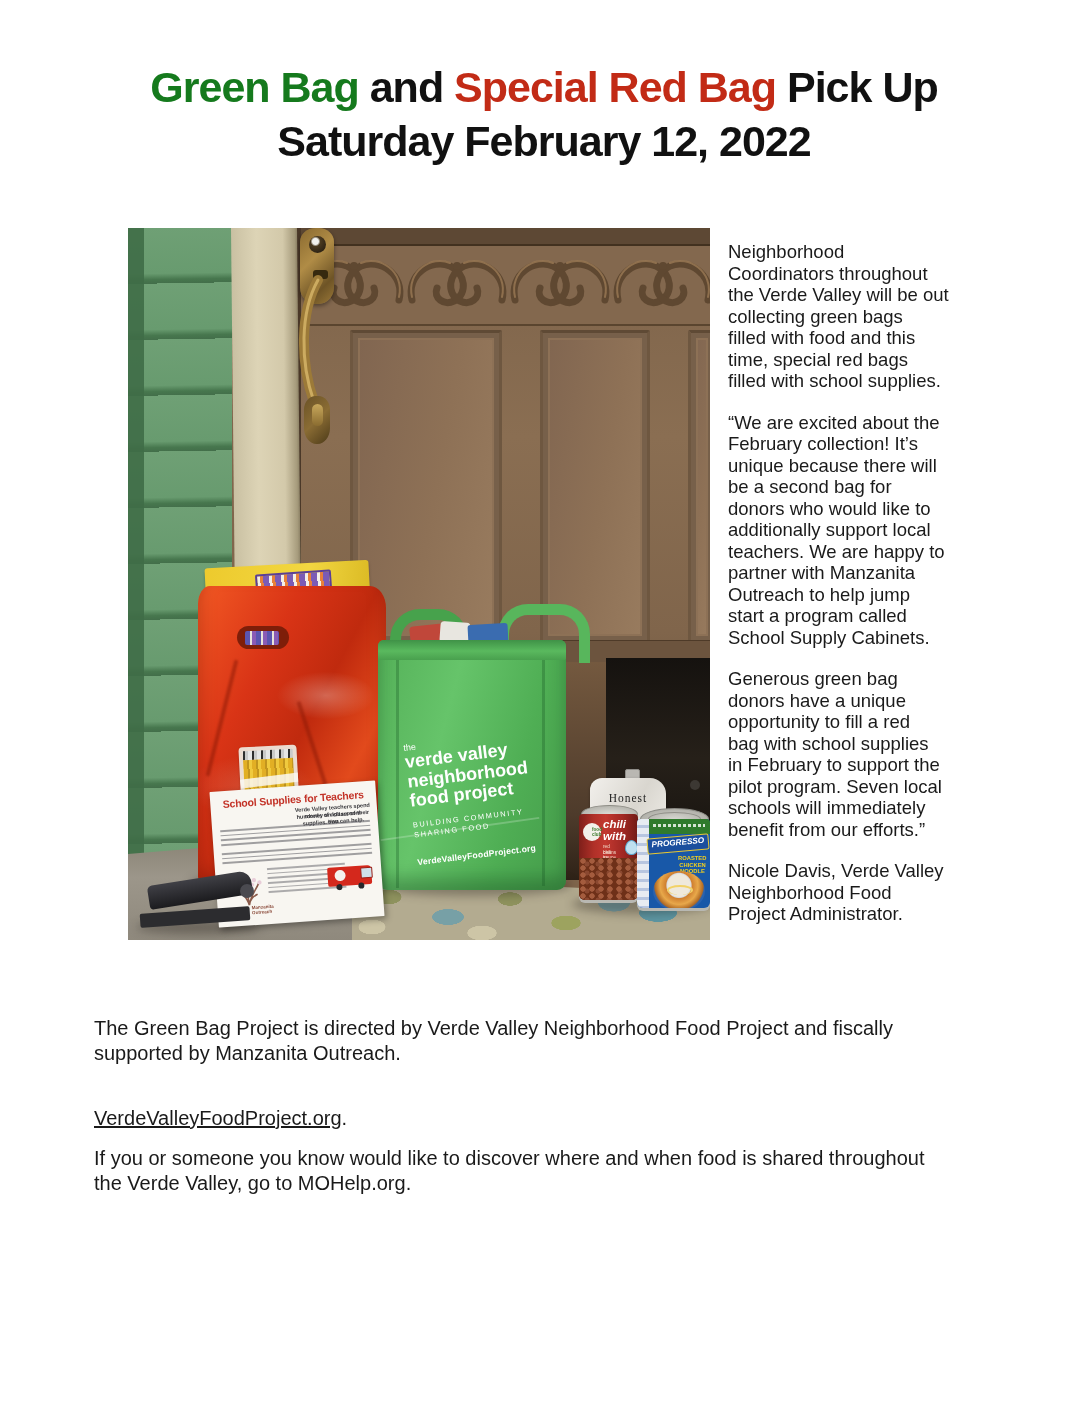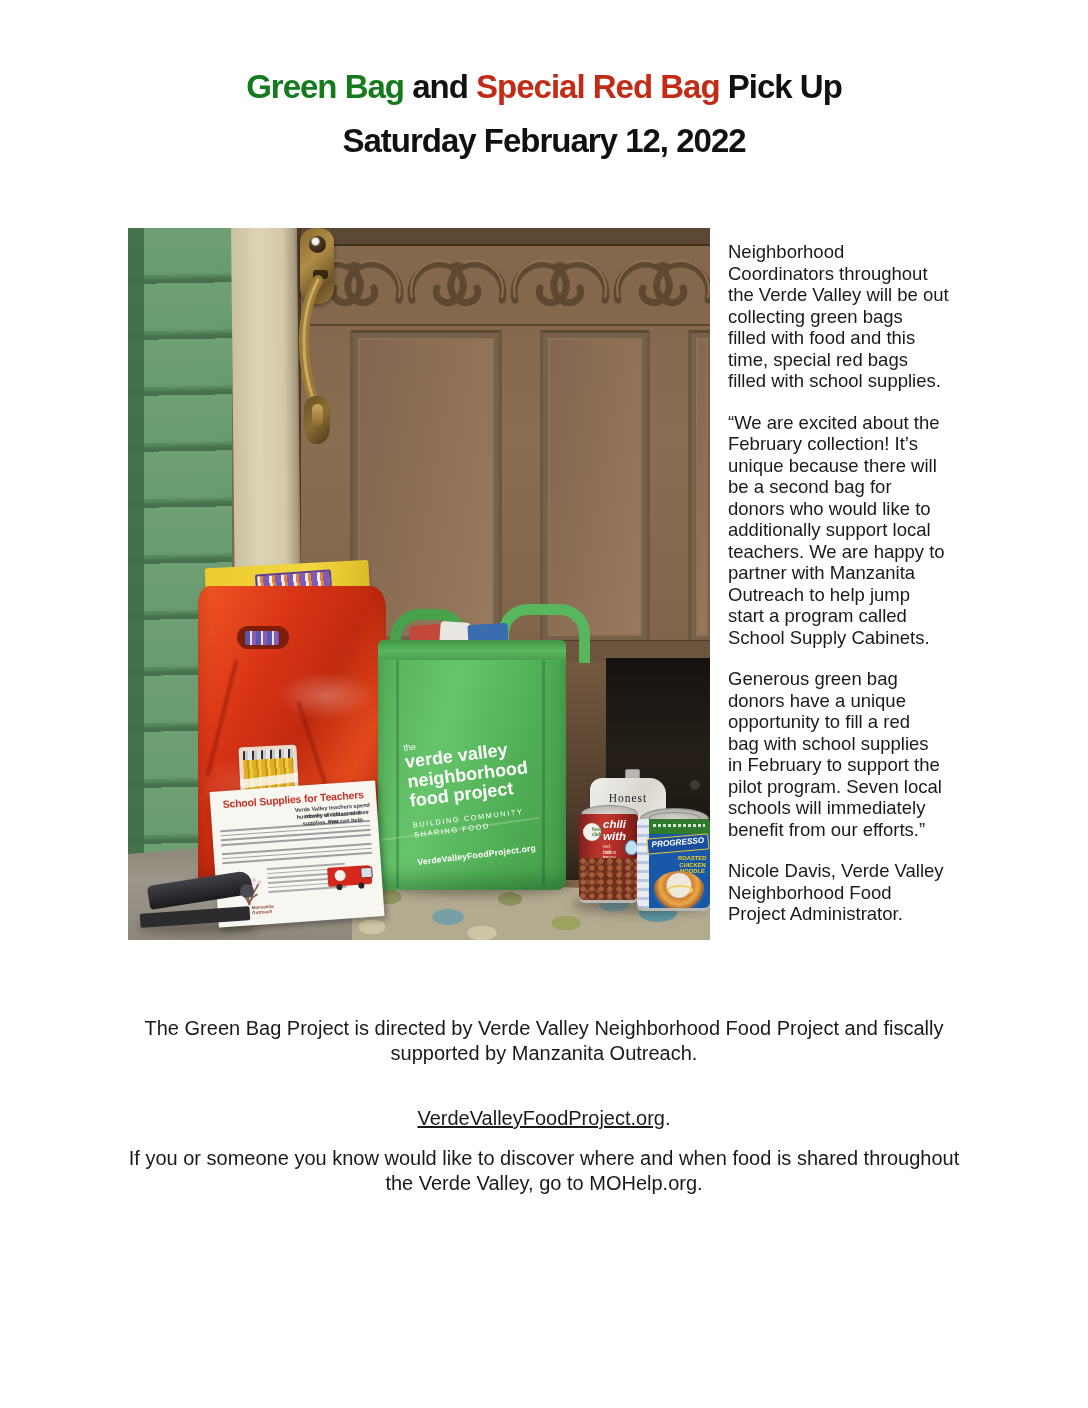--- a/index.html
+++ b/index.html
@@ -9,31 +9,31 @@
   html,body{margin:0;padding:0;}
   body{
     width:1088px;height:1408px;position:relative;background:#ffffff;
     font-family:"Liberation Sans","DejaVu Sans",sans-serif;color:#1b1b1b;
     overflow:hidden;
   }
   .abs{position:absolute;}
 
   
   .title{position:absolute;left:0;top:60px;width:1088px;text-align:center;
-    font-weight:bold;font-size:33px;line-height:54px;letter-spacing:-1px;color:#111;}
+    font-weight:bold;font-size:43px;line-height:54px;letter-spacing:-1px;color:#111;}
   .title .tg{color:var(--title-green);}
   .title .tr{color:var(--title-red);}
 
   
   .sidebar{position:absolute;left:728px;top:241px;width:262px;
     font-size:18.5px;line-height:21.5px;color:#1a1a1a;}
   .sidebar p{margin:0 0 20px 0;}
 
   
-  .footer{position:absolute;left:94px;top:1016px;width:900px;text-align:center;
+  .footer{position:absolute;left:94px;top:1016px;width:900px;text-align:left;
     font-size:20px;line-height:25px;color:#1a1a1a;}
   .footer p{margin:0 0 15px 0;}
   .flink{color:#1a1a1a;text-decoration:underline;cursor:pointer;}
 
   
   .photo{position:absolute;left:128px;top:228px;width:582px;height:712px;
     overflow:hidden;background:#80664c;}
   .photo *{position:absolute;}
 
   

